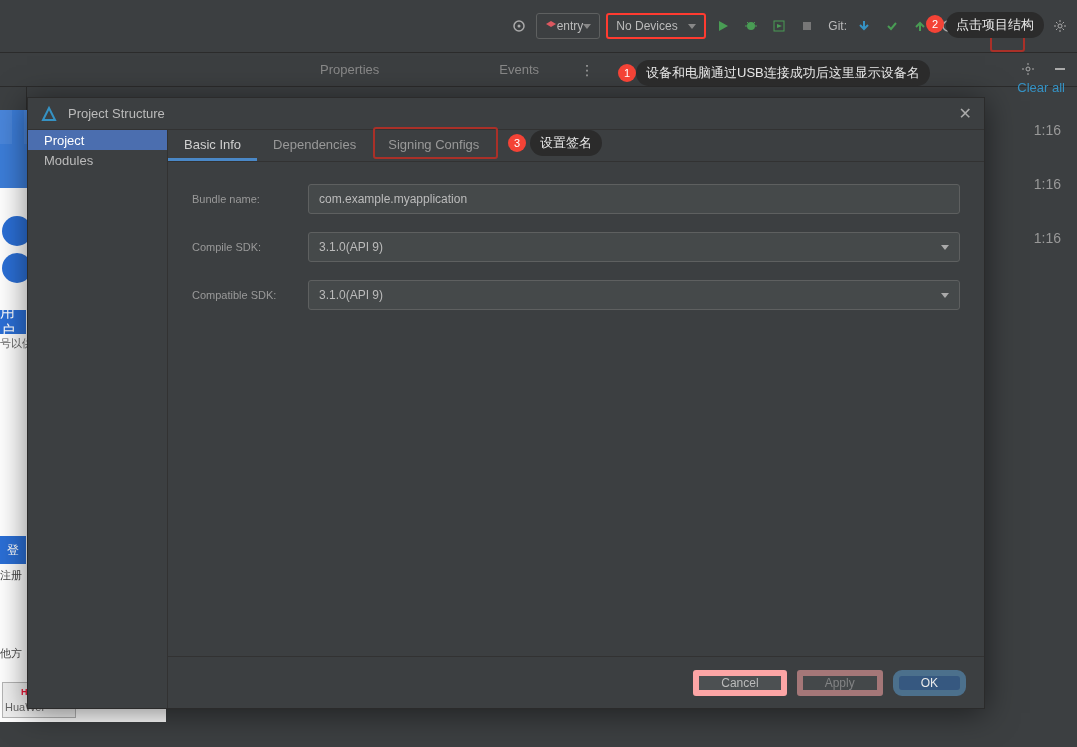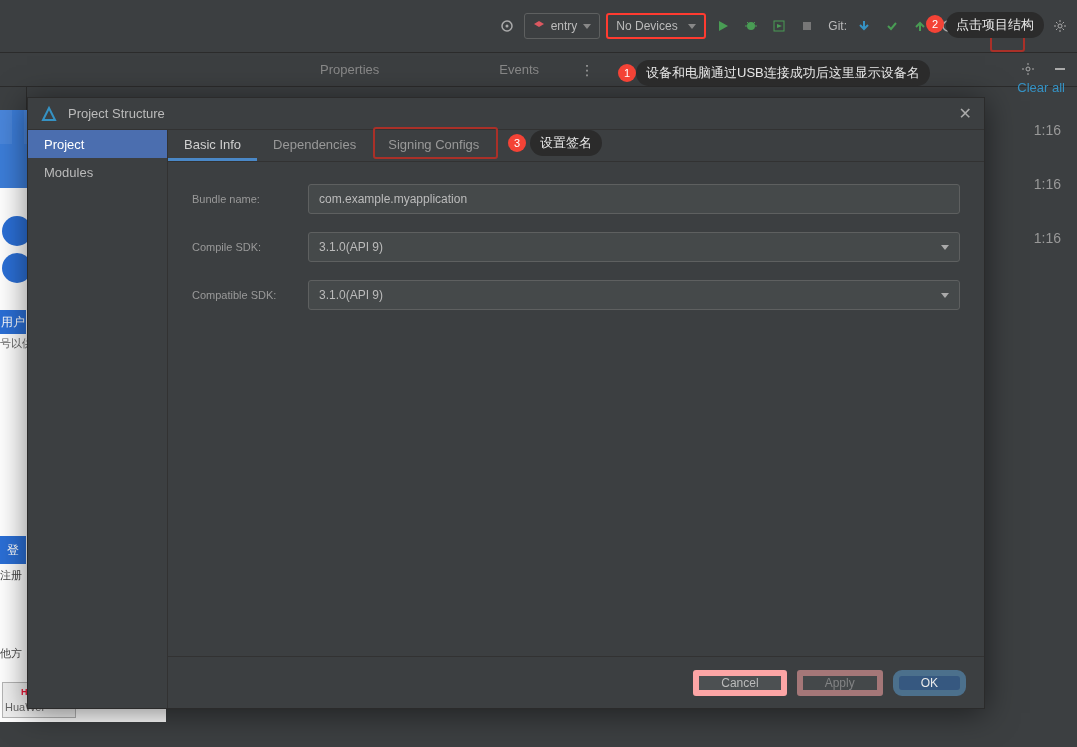--- a/index.html
+++ b/index.html
@@ -1,21 +1,21 @@
 <!DOCTYPE html>
 <html><head>
 <meta charset="utf-8">
 <style>
   * { margin:0; padding:0; box-sizing:border-box; font-family:"Segoe UI",Arial,sans-serif; }
   body { width:1077px; height:747px; background:#3c3f41; color:#bbbbbb; overflow:hidden; position:relative; font-size:13px; }
 
   
   .topbar { height:53px; background:#3c3f41; border-bottom:1px solid #2b2b2b; display:flex; align-items:center; justify-content:flex-end; padding-right:6px; gap:6px; }
   .tb-icon { width:22px; height:22px; display:flex; align-items:center; justify-content:center; color:#afb1b3; }
-  .tb-btn { height:26px; background:#3c3f41; border:1px solid #5e6060; border-radius:3px; display:flex; align-items:center; color:#bbbbbb; padding:0 8px; gap:6px; font-size:12px; cursor:pointer; }
+  .tb-btn { height:26px; background:#3c3f41; border:1px solid #5e6060; border-radius:3px; display:flex; align-items:center; color:#bbbbbb; padding:0 8px; font-size:12px; cursor:pointer; }
   .tb-btn .tri { width:0;height:0;border-left:4px solid transparent;border-right:4px solid transparent;border-top:5px solid #888; }
   .play { color:#499c54 }
   .bug  { color:#499c54 }
   .stop { color:#777 }
   .git-label { color:#bbbbbb; font-size:12px; margin-left:4px }
   .git1{color:#3592c4}.git2{color:#499c54}.git3{color:#499c54}
   .redbox { border:2px solid #ff3b30 !important; }
   .redbox2 { position:absolute; border:2px solid #aa3028; border-radius:3px; }
 
   
@@ -32,39 +32,39 @@
   
   .leftstrip { position:absolute; left:0; top:87px; width:27px; height:640px; background:#3c3f41; border-right:1px solid #2b2b2b; }
   .zoomlbl { position:absolute; left:0; top:92px; color:#ccc; font-size:12px; }
 
   
   .preview { position:absolute; left:0; top:110px; width:166px; height:620px; background:#ffffff; }
   .pv-top { height:78px; background:#3c7dd8; position:relative; }
   .pv-top::before{content:"";position:absolute;left:0;top:0;width:100%;height:34px;background:repeating-linear-gradient(90deg,#4a86db 0 12px,#3c7dd8 12px 24px)}
   .pv-dots{position:absolute;left:0;top:104px;width:70px;height:70px;}
   .circle{width:30px;height:30px;border-radius:50%;background:#2b6fd6;display:inline-block;margin:2px}
-  .pv-label{position:absolute;left:0;top:200px;width:26px;height:24px;background:#2b6fd6;color:#fff;font-size:12px;display:flex;align-items:center;justify-content:center}
+  .pv-label{position:absolute;left:0;top:200px;width:26px;height:24px;background:#2b6fd6;color:#fff;font-size:15px;display:flex;align-items:center;justify-content:center}
   .pv-mid{position:absolute;left:0;top:426px;width:26px;height:28px;background:#2b6fd6;color:#fff;font-size:12px;display:flex;align-items:center;justify-content:center}
   .pv-txt{position:absolute;left:0;top:458px;font-size:11px;color:#444}
   .pv-txt2{position:absolute;left:0;top:536px;font-size:11px;color:#444}
   .hw-box{position:absolute;left:2px;bottom:12px;width:74px;height:36px;border:1px solid #b5b5b5;background:#f0f0f0;}
   .hw-logo{height:18px;display:flex;align-items:center;justify-content:center}
   .hw-logo span{color:#e13; font-size:9px; font-weight:bold}
   .hw-txt{font-size:11px;color:#666;padding-left:2px}
   .pv-bottom { position:absolute; left:0; bottom:0; width:100%; height:8px; background:#3c3f41 }
 
   
   .dialog { position:absolute; left:27px; top:97px; width:958px; height:612px; background:#3c3f41; border:1px solid #2b2b2b; box-shadow:0 4px 30px rgba(0,0,0,.5); display:flex; flex-direction:column; }
   .dlg-title { height:32px; display:flex; align-items:center; padding:0 12px; gap:10px; border-bottom:1px solid #323232; }
   .dlg-title .aicn { color:#3592c4; font-weight:bold; font-size:15px }
   .dlg-title .txt { color:#bbbbbb; font-size:13px }
   .dlg-title .close { margin-left:auto; color:#aaa; font-size:16px; cursor:pointer; }
   .dlg-body { flex:1; display:flex; min-height:0; }
   .dlg-side { width:140px; background:#3c3f41; border-right:1px solid #323232; }
-  .side-item { height:28px; display:flex; align-items:center; padding-left:16px; color:#bbb; font-size:13px; cursor:pointer; }
+  .side-item { height:20px; display:flex; align-items:center; padding-left:16px; color:#bbb; font-size:13px; cursor:pointer; }
   .side-item.sel { background:#4b6eaf; color:#fff; }
   .dlg-main { flex:1; display:flex; flex-direction:column; }
   .tabs { height:32px; display:flex; align-items:stretch; border-bottom:1px solid #323232; }
   .tab { padding:0 16px; display:flex; align-items:center; color:#999; font-size:13px; cursor:pointer; border-bottom:3px solid transparent; }
   .tab.active { color:#d0d0d0; border-bottom-color:#4a88c7; }
   .form { padding:22px 24px; display:flex; flex-direction:column; gap:18px; }
   .frow { display:flex; align-items:center; }
   .flabel { width:116px; color:#999; font-size:11px; text-align:left; }
   .finput, .fselect { flex:1; height:30px; background:#45494a; border:1px solid #5e6060; color:#bbbbbb; padding:0 10px; font-size:12px; border-radius:3px; position:relative; display:flex; align-items:center; }
   .fselect .tri { position:absolute; right:10px; width:0;height:0;border-left:4px solid transparent;border-right:4px solid transparent;border-top:5px solid #aaa; }

